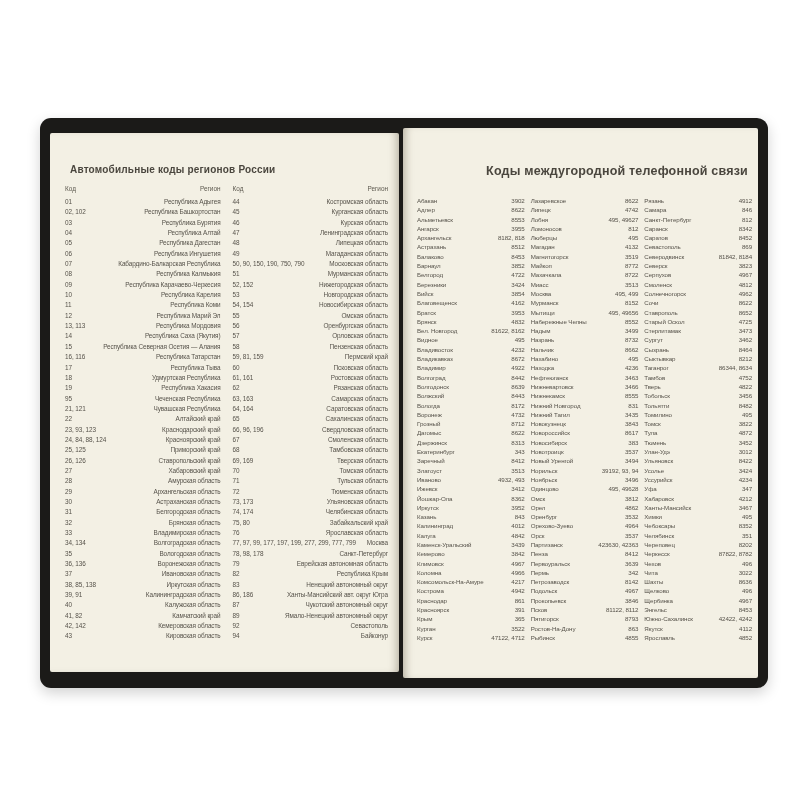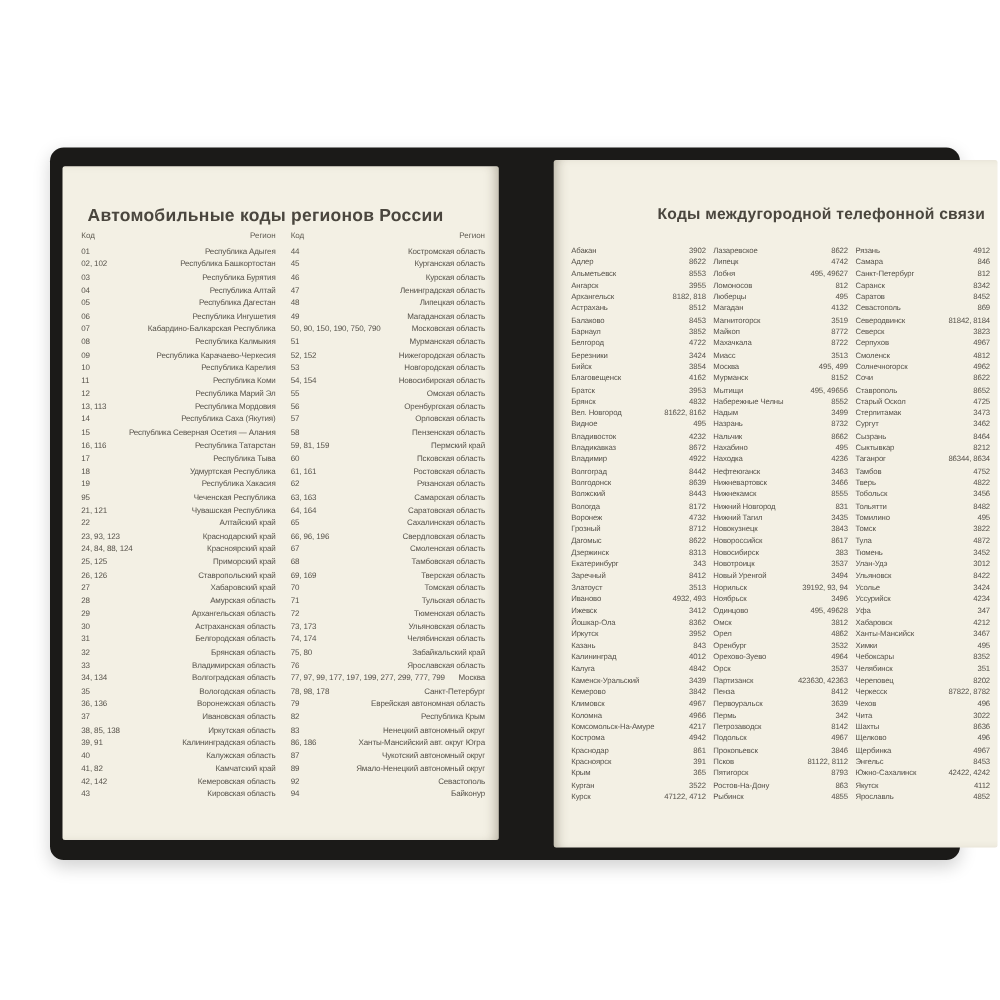--- a/index.html
+++ b/index.html
@@ -16,25 +16,24 @@
   .page {
     position:absolute; background:#f3f0e4; border-radius:2px;
   }
   .page.left {
     left:10px; top:15px; width:349px; height:539px;
     box-shadow:inset -7px 0 9px -5px rgba(60,50,30,0.35);
   }
   .page.right {
     left:363px; top:10px; width:355px; height:550px;
     box-shadow:inset 7px 0 9px -5px rgba(60,50,30,0.35);
-    margin-left:40px;
   }
   .ltitle {
     position:absolute; left:20px; top:31px;
-    font-size:14px; font-weight:700; color:#4a463e; letter-spacing:0.2px;
+    font-size:10px; font-weight:700; color:#4a463e; letter-spacing:0.2px;
     white-space:nowrap;
   }
   .rtitle {
     position:absolute; right:10px; top:36px;
     font-size:12.5px; font-weight:700; color:#4a463e; letter-spacing:0.2px;
     white-space:nowrap; text-align:right;
   }
   .lheaders {
     position:absolute; left:15px; right:11px; top:52px;
     display:flex; gap:12px;

